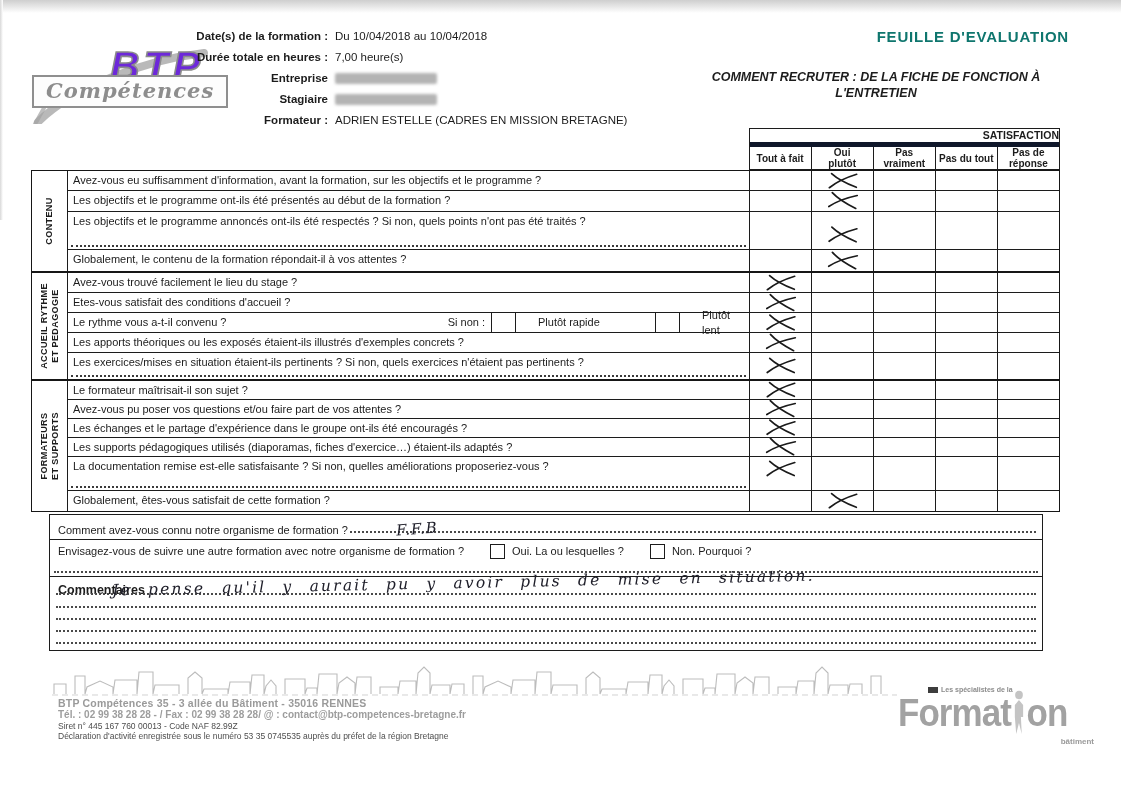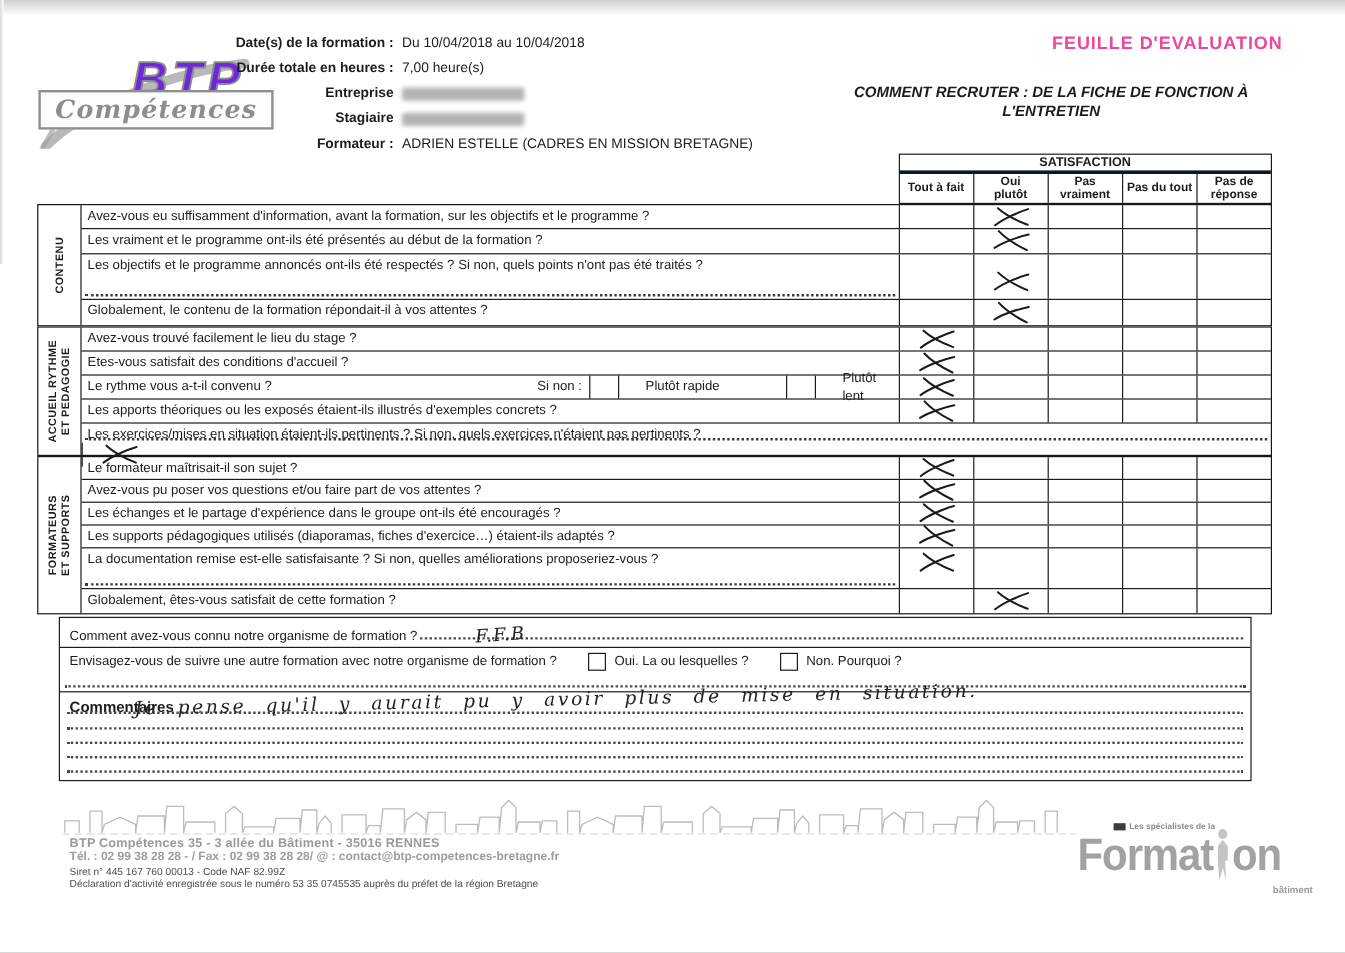--- a/index.html
+++ b/index.html
@@ -21,31 +21,31 @@
 
   
   .header-fields{position:absolute;left:196px;top:29px;font-size:11.5px;}
   .hrow{display:flex;align-items:center;height:14px;margin-bottom:7px;}
   .f-label{width:132px;text-align:right;font-weight:bold;margin-right:7px;white-space:nowrap;}
   .f-value{white-space:nowrap;}
   .redacted{display:inline-block;width:102px;height:11px;background:#b4b4b4;border-radius:2px;
         filter:blur(1.6px);margin-top:1px;}
 
   .eval-title{position:absolute;right:52px;top:28px;font-size:15px;font-weight:bold;
-        color:#ec4899;letter-spacing:.8px;}
+        color:#0f766e;letter-spacing:.8px;}
   .course-title{position:absolute;left:676px;top:69px;width:400px;text-align:center;
         font-weight:bold;font-size:12.5px;line-height:1.3;font-style:italic;}
 
   
   .table-wrap{position:absolute;left:31px;top:128px;width:1029px;}
   .sat-row{display:flex;height:42px;}
   .sat-spacer{flex:1;}
   .sat-box{width:311.5px;border:1.5px solid #1c1c1c;box-sizing:border-box;display:flex;flex-direction:column;}
-  .sat-title{height:13px;line-height:13px;text-align:center;font-weight:bold;font-size:10.5px;
-        border-bottom:3px solid #0f172a;}
+  .sat-title{height:13px;line-height:13px;text-align:right;font-weight:bold;font-size:10.5px;
+        border-bottom:5px solid #0f172a;}
   .sat-cols{flex:1;display:flex;}
   .sat-col{flex:1;border-left:1px solid #1c1c1c;display:flex;align-items:center;justify-content:center;
         text-align:center;font-weight:bold;font-size:10px;line-height:1.12;white-space:pre-line;}
   .sat-col:first-child{border-left:none;}
 
   .sec{display:flex;border:1.5px solid #161616;box-sizing:border-box;background:#fff;}
   .sec-label{width:35px;flex:none;border-right:1px solid #1c1c1c;position:relative;}
   .sec-label-text{position:absolute;top:50%;left:50%;transform:translate(-50%,-50%) rotate(-90deg);
         font-weight:bold;font-size:9px;letter-spacing:.4px;white-space:pre;text-align:center;line-height:1.25;}
   .sec-rows{flex:1;display:flex;flex-direction:column;}
@@ -174,21 +174,21 @@
               <svg class="xmark" width="34" height="20" viewBox="0 0 34 20" style="transform:rotate(-3deg)">
                 <path d="M3 16 C 10 11, 23 6, 31 4"></path>
                 <path d="M6 2 C 12 8, 21 13, 30 17"></path>
               </svg>
             </div>
             <div class="m-cell"></div>
             <div class="m-cell"></div>
             <div class="m-cell"></div>
           </div>
           <div class="q-row" style="height: 21px;">
-            <div class="q-cell"><span class="q-text">Les vraiment et le programme ont-ils été présentés au début de la formation ?</span></div>
+            <div class="q-cell"><span class="q-text">Les objectifs et le programme ont-ils été présentés au début de la formation ?</span></div>
             <div class="m-cell"></div>
             <div class="m-cell mark-center">
               <svg class="xmark" width="34" height="20" viewBox="0 0 34 20" style="transform:rotate(2deg)">
                 <path d="M3 16 C 10 11, 23 6, 31 4"></path>
                 <path d="M6 2 C 12 8, 21 13, 30 17"></path>
               </svg>
             </div>
             <div class="m-cell"></div>
             <div class="m-cell"></div>
             <div class="m-cell"></div>
@@ -279,21 +279,21 @@
               <svg class="xmark" width="34" height="20" viewBox="0 0 34 20" style="transform:rotate(3deg)">
                 <path d="M3 16 C 10 11, 23 6, 31 4"></path>
                 <path d="M6 2 C 12 8, 21 13, 30 17"></path>
               </svg>
             </div>
             <div class="m-cell"></div>
             <div class="m-cell"></div>
             <div class="m-cell"></div>
             <div class="m-cell"></div>
           </div>
-          <div class="q-row" style="height: 26px; flex-direction: column;">
+          <div class="q-row" style="height: 26px;">
             <div class="q-cell dotted"><span class="q-text">Les exercices/mises en situation étaient-ils pertinents ? Si non, quels exercices n'étaient pas pertinents ?</span></div>
             <div class="m-cell mark-center">
               <svg class="xmark" width="34" height="20" viewBox="0 0 34 20" style="transform:rotate(-2deg)">
                 <path d="M3 16 C 10 11, 23 6, 31 4"></path>
                 <path d="M6 2 C 12 8, 21 13, 30 17"></path>
               </svg>
             </div>
             <div class="m-cell"></div>
             <div class="m-cell"></div>
             <div class="m-cell"></div>

